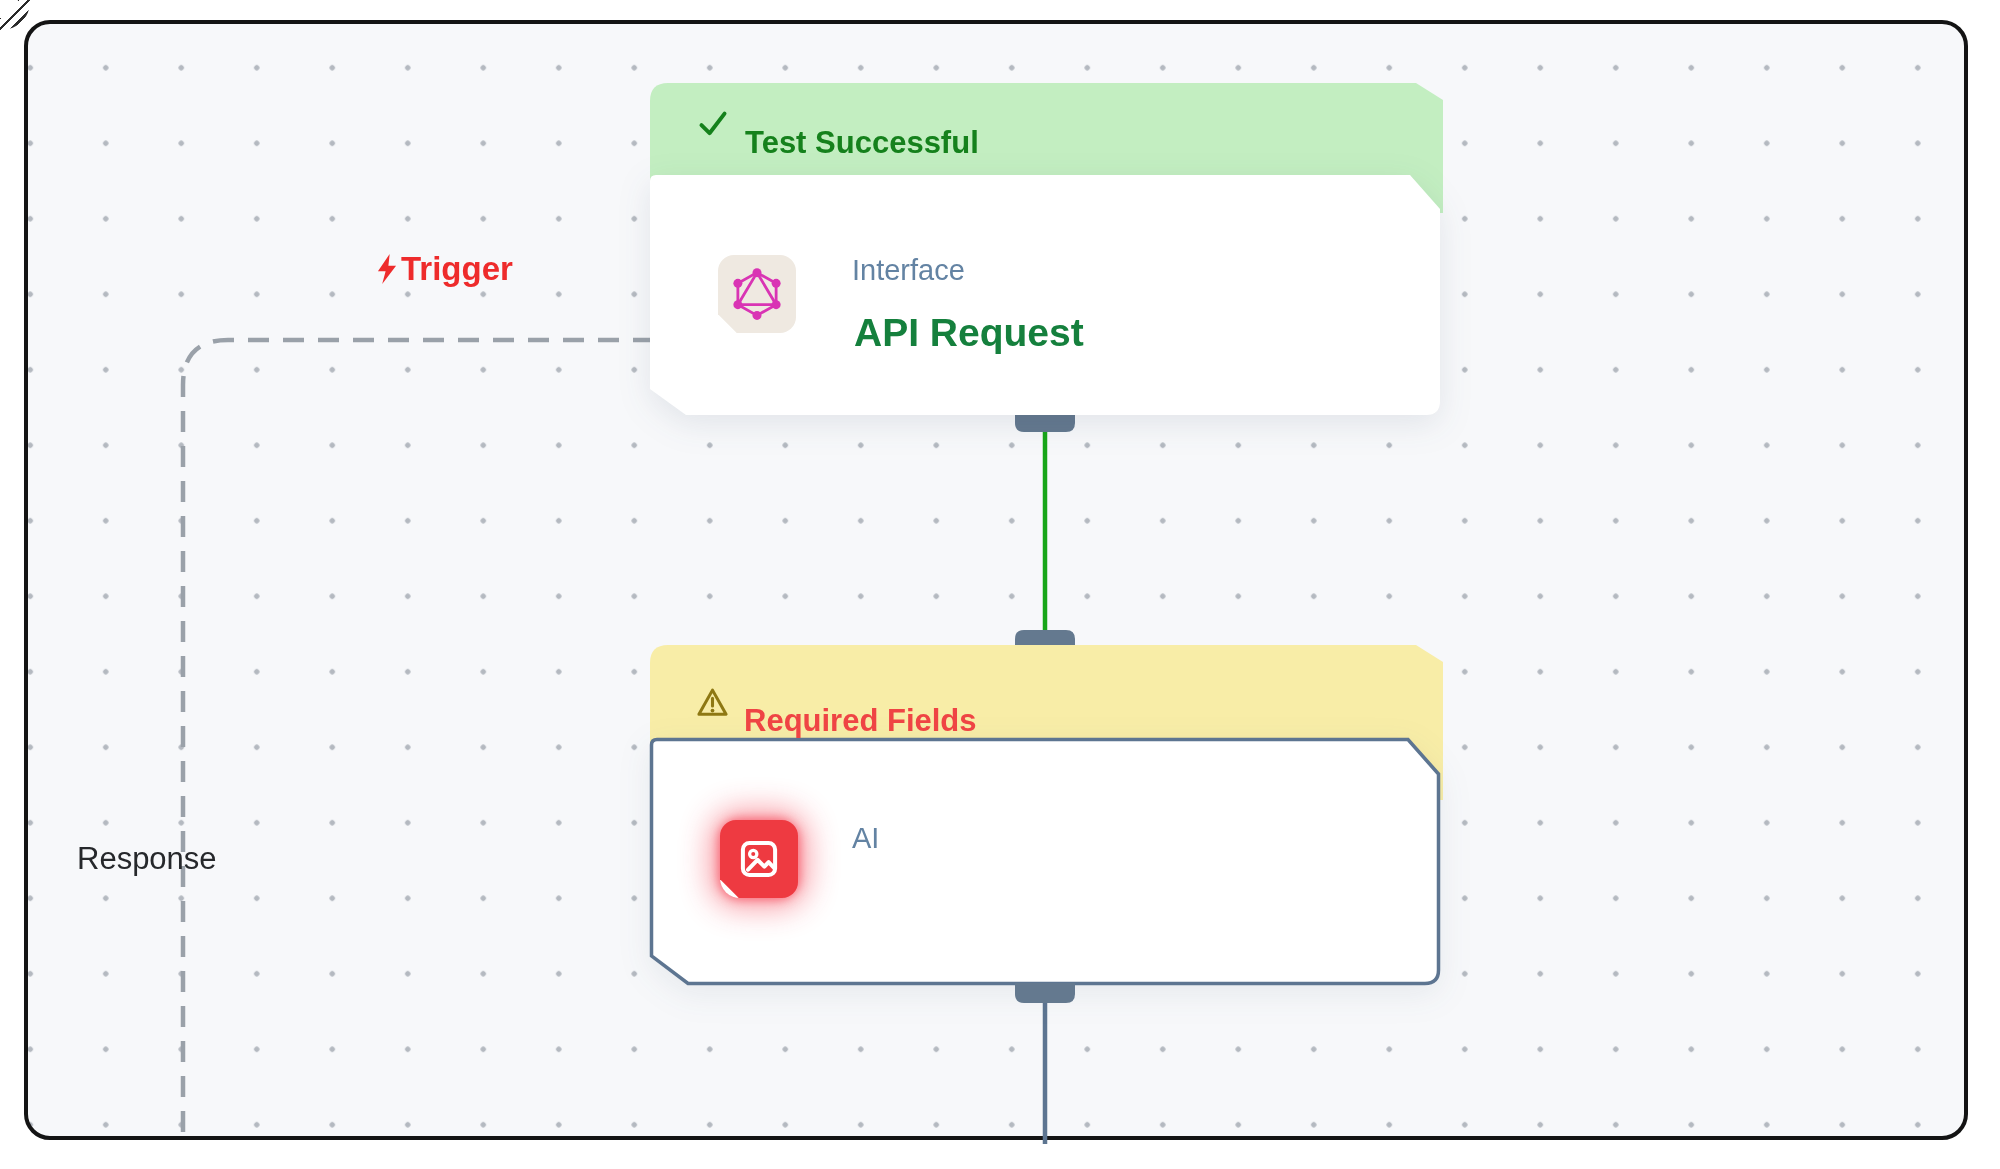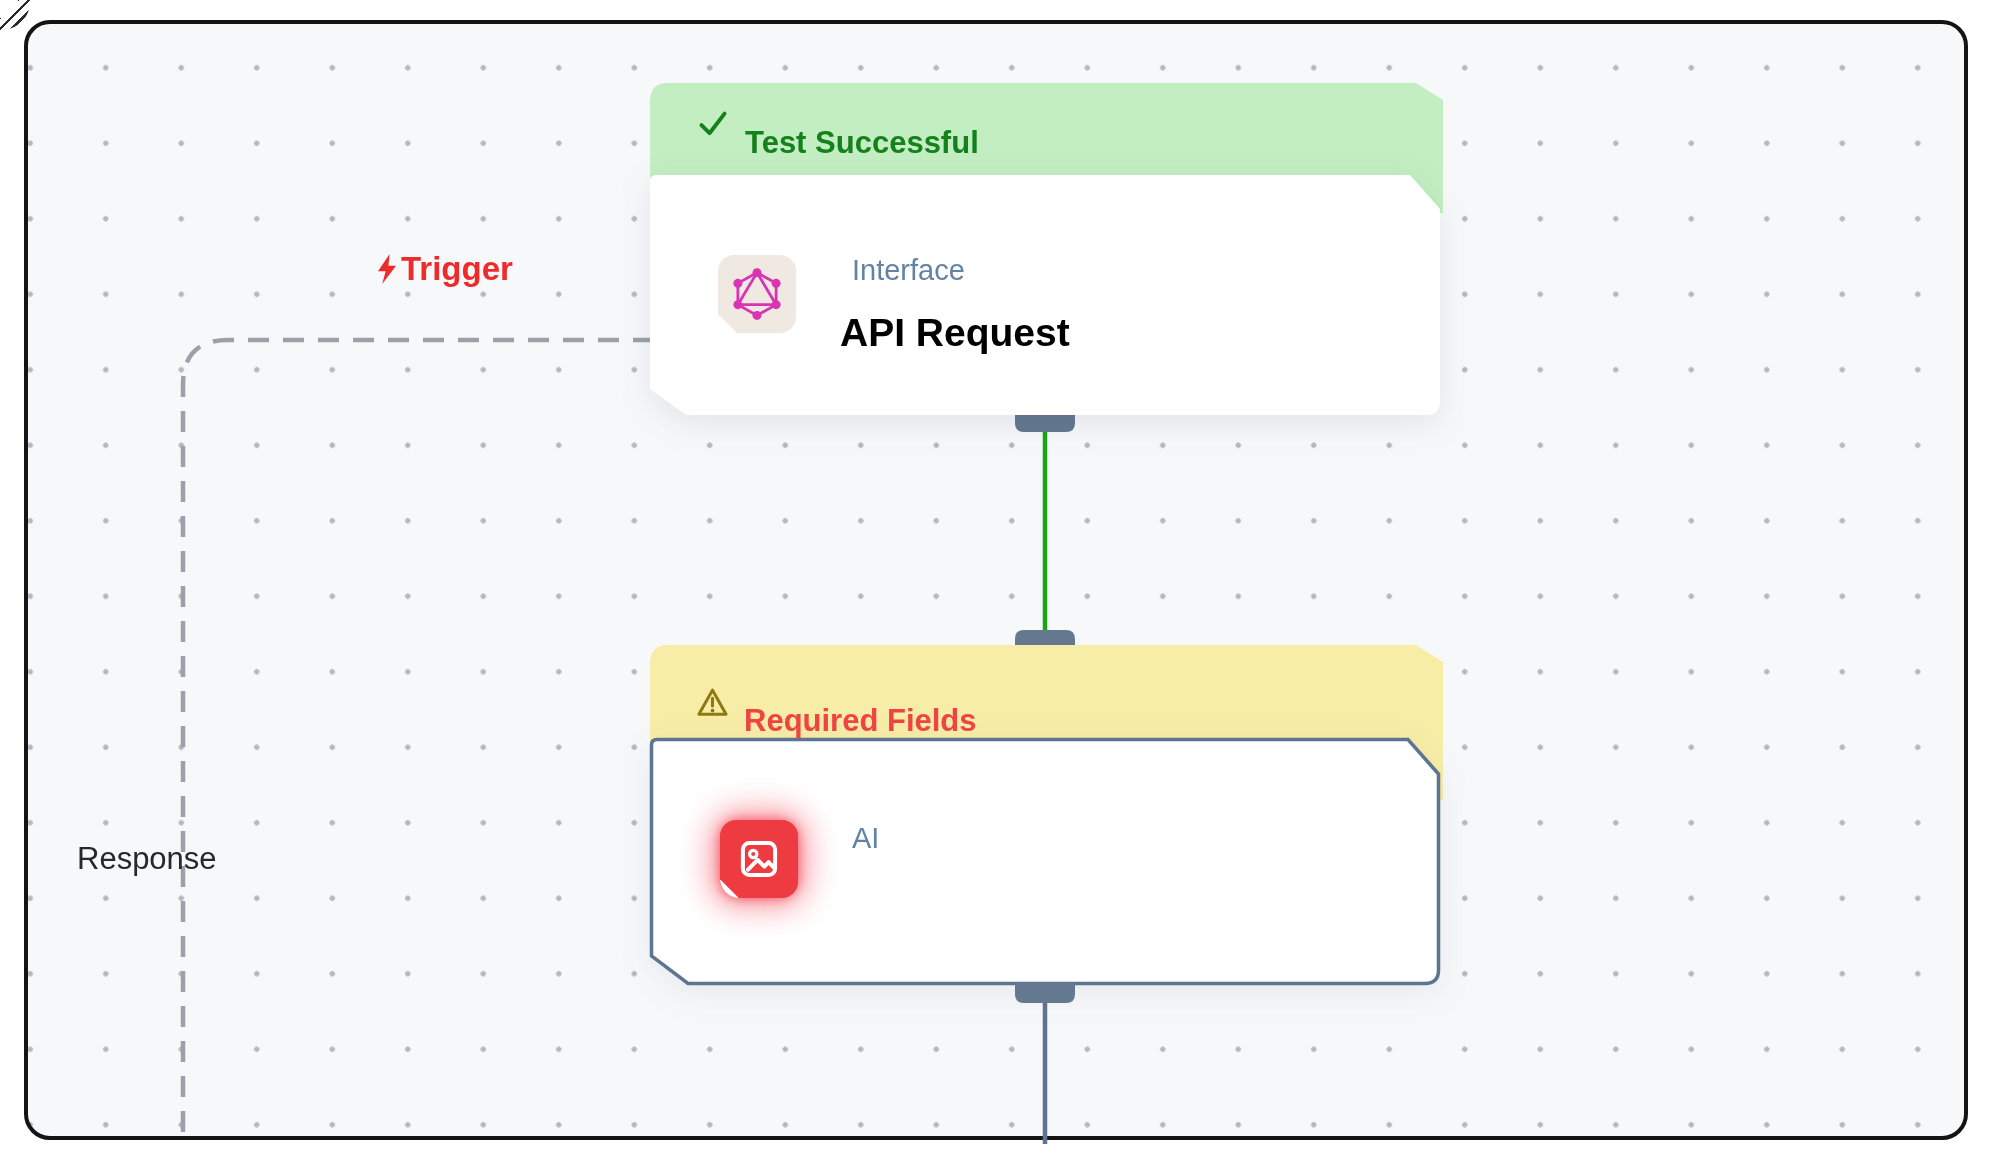--- a/index.html
+++ b/index.html
@@ -56,21 +56,21 @@
   .badge-graphql{left:68px;top:172px;background:#efe9e1;}
   .badge-image{left:70px;top:190px;background:#ee3a41;}
   .badge-glow{
     position:absolute;left:70px;top:190px;width:78px;height:78px;border-radius:20px;
     box-shadow:0 0 30px 10px rgba(244,40,60,0.45), 0 0 10px 2px rgba(244,40,60,0.5);
   }
   .node-category{
     position:absolute;left:202px;color:#6383a3;font-size:29px;font-weight:400;line-height:1;
   }
   .node-title{
-    position:absolute;left:190px;color:#000000;font-size:39px;font-weight:700;line-height:1;
+    position:absolute;left:204px;color:#15803d;font-size:39px;font-weight:700;line-height:1;
   }
   .node-api .node-category{top:173px;}
   .node-api .node-title{top:230px;}
   .node-img .node-category{top:194px;}
   .node-img .node-title{top:250px;}
 </style>
 </head>
 <body>
 
 <div class="corner-decoration"></div>

